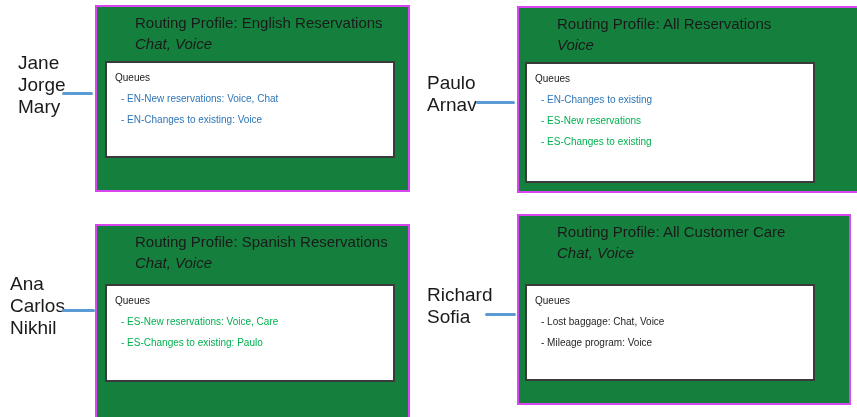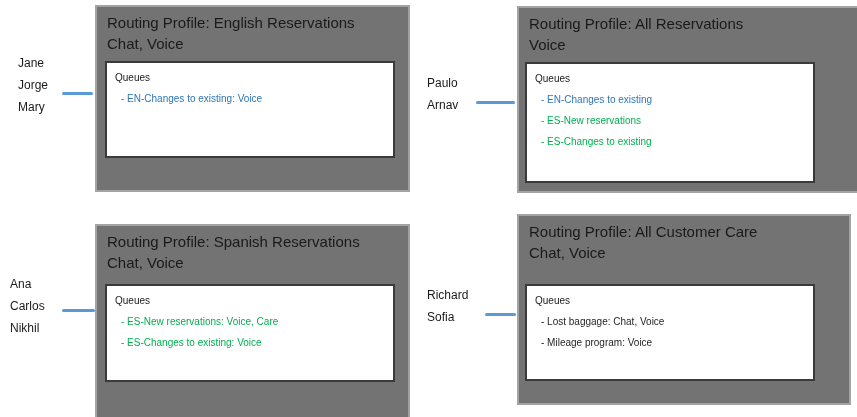--- a/index.html
+++ b/index.html
@@ -10,47 +10,48 @@
     width: 857px;
     height: 417px;
     background: #ffffff;
     overflow: hidden;
     color: #1a1a1a;
   }
 
   
   .agents {
     position: absolute;
-    font-size: 12px;
+    font-size: 19px;
     line-height: 22px;
     color: #1a1a1a;
     white-space: nowrap;
   }
 
   
   .connector {
     position: absolute;
     height: 3px;
     background: #5b9bd5;
     border-radius: 1.5px;
   }
 
   
   .profile-box {
     position: absolute;
     box-sizing: border-box;
-    border: 2px solid #a3a3a3;
-    background: #737373;
+    border: 2px solid #d946ef;
+    background: #15803d;
+    padding-left: 28px;
   }
   .box-header {
     padding: 5px 10px 0 10px;
     font-size: 15px;
     line-height: 21px;
   }
-  .box-channels { }
+  .box-channels { font-style: italic; }
 
   
   .queues-box {
     position: absolute;
     box-sizing: border-box;
     border: 2px solid #3a3a3a;
     background: #ffffff;
     padding: 4px 6px 4px 8px;
     font-size: 10px;
     line-height: 21px;
@@ -114,20 +115,21 @@
   <div class="connector connector-3"></div>
   <div class="connector connector-4"></div>
 
   <div class="profile-box box-1">
     <div class="box-header">
       <div class="box-title">Routing Profile: English Reservations</div>
       <div class="box-channels">Chat, Voice</div>
     </div>
     <div class="queues-box">
       <div class="queues-label">Queues</div>
+      <div class="queue-item" data-color="blue">- EN-New reservations: Voice, Chat</div>
       <div class="queue-item" data-color="blue">- EN-Changes to existing: Voice</div>
     </div>
   </div>
 
   <div class="profile-box box-2">
     <div class="box-header">
       <div class="box-title">Routing Profile: All Reservations</div>
       <div class="box-channels">Voice</div>
     </div>
     <div class="queues-box">
@@ -139,21 +141,21 @@
   </div>
 
   <div class="profile-box box-3">
     <div class="box-header">
       <div class="box-title">Routing Profile: Spanish Reservations</div>
       <div class="box-channels">Chat, Voice</div>
     </div>
     <div class="queues-box">
       <div class="queues-label">Queues</div>
       <div class="queue-item" data-color="green">- ES-New reservations: Voice, Care</div>
-      <div class="queue-item" data-color="green">- ES-Changes to existing: Voice</div>
+      <div class="queue-item" data-color="green">- ES-Changes to existing: Paulo</div>
     </div>
   </div>
 
   <div class="profile-box box-4">
     <div class="box-header">
       <div class="box-title">Routing Profile: All Customer Care</div>
       <div class="box-channels">Chat, Voice</div>
     </div>
     <div class="queues-box">
       <div class="queues-label">Queues</div>

